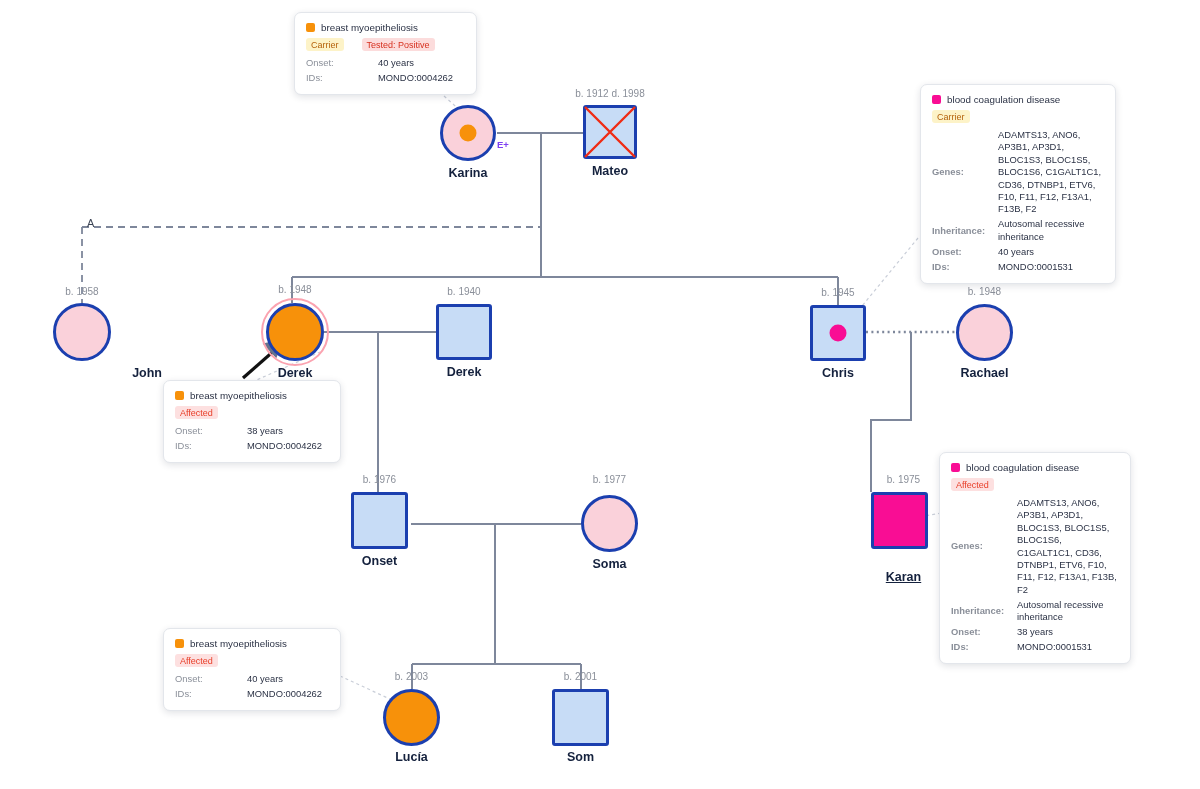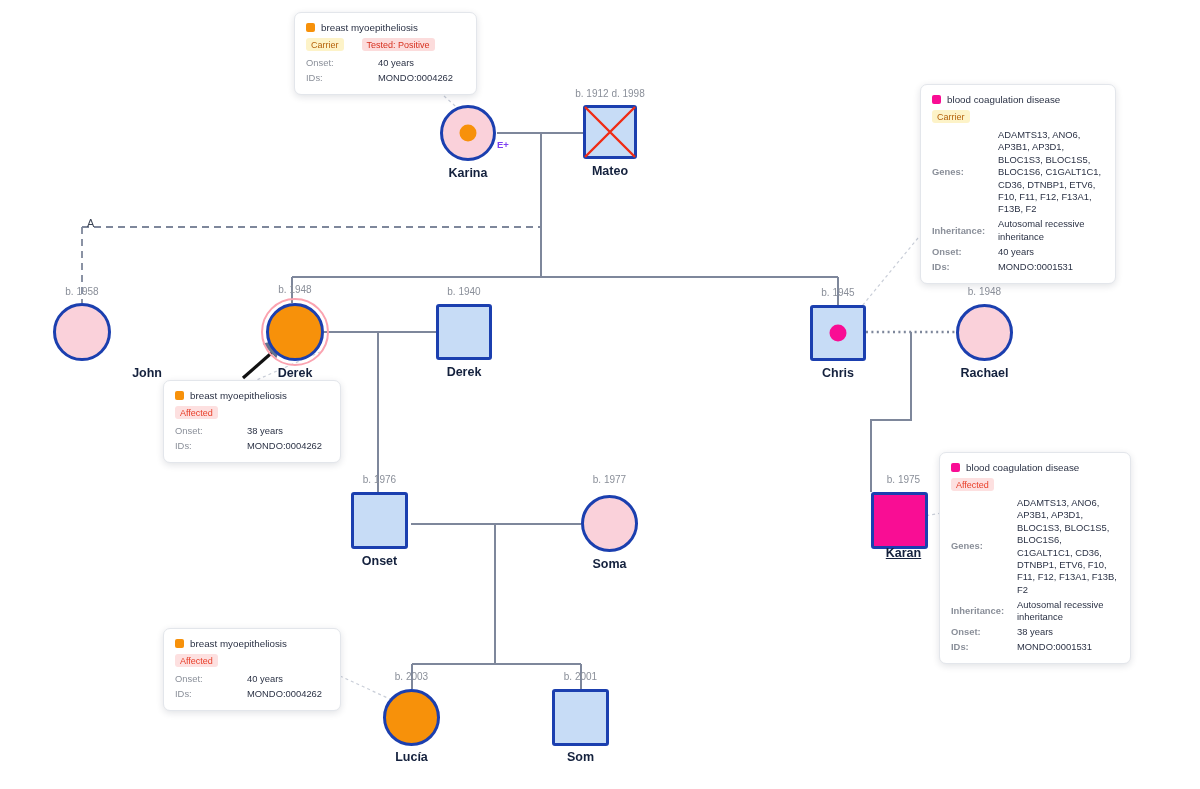--- a/index.html
+++ b/index.html
@@ -257,21 +257,21 @@
 
   <div class="node" style="left:581px; top:495px; width:57px; height:57px;">
     <div class="shape circle fill-pink" style="width:57px; height:57px;"></div>
     <div class="node-dates" style="top:-21px;">b. 1977</div>
     <div class="node-label" style="top:62px;">Soma</div>
   </div>
 
   <div class="node" style="left:843px; top:492px; width:65px; height:57px;margin-left:28px;">
     <div class="shape square fill-magenta" style="width:57px; height:57px;"></div>
     <div class="node-dates" style="top:-18px;">b. 1975</div>
-    <div class="node-label" style="top:54px;text-decoration:underline;">Karan</div>
+    <div class="node-label" style="top:78px;text-decoration:underline;">Karan</div>
   </div>
 
   <div class="node" style="left:383px; top:689px; width:57px; height:57px;">
     <div class="shape circle fill-orange" style="width:57px; height:57px;"></div>
     <div class="node-dates" style="top:-18px;">b. 2003</div>
     <div class="node-label" style="top:61px;">Lucía</div>
   </div>
 
   <div class="node" style="left:552px; top:689px; width:57px; height:57px;">
     <div class="shape square fill-blue" style="width:57px; height:57px;"></div>

